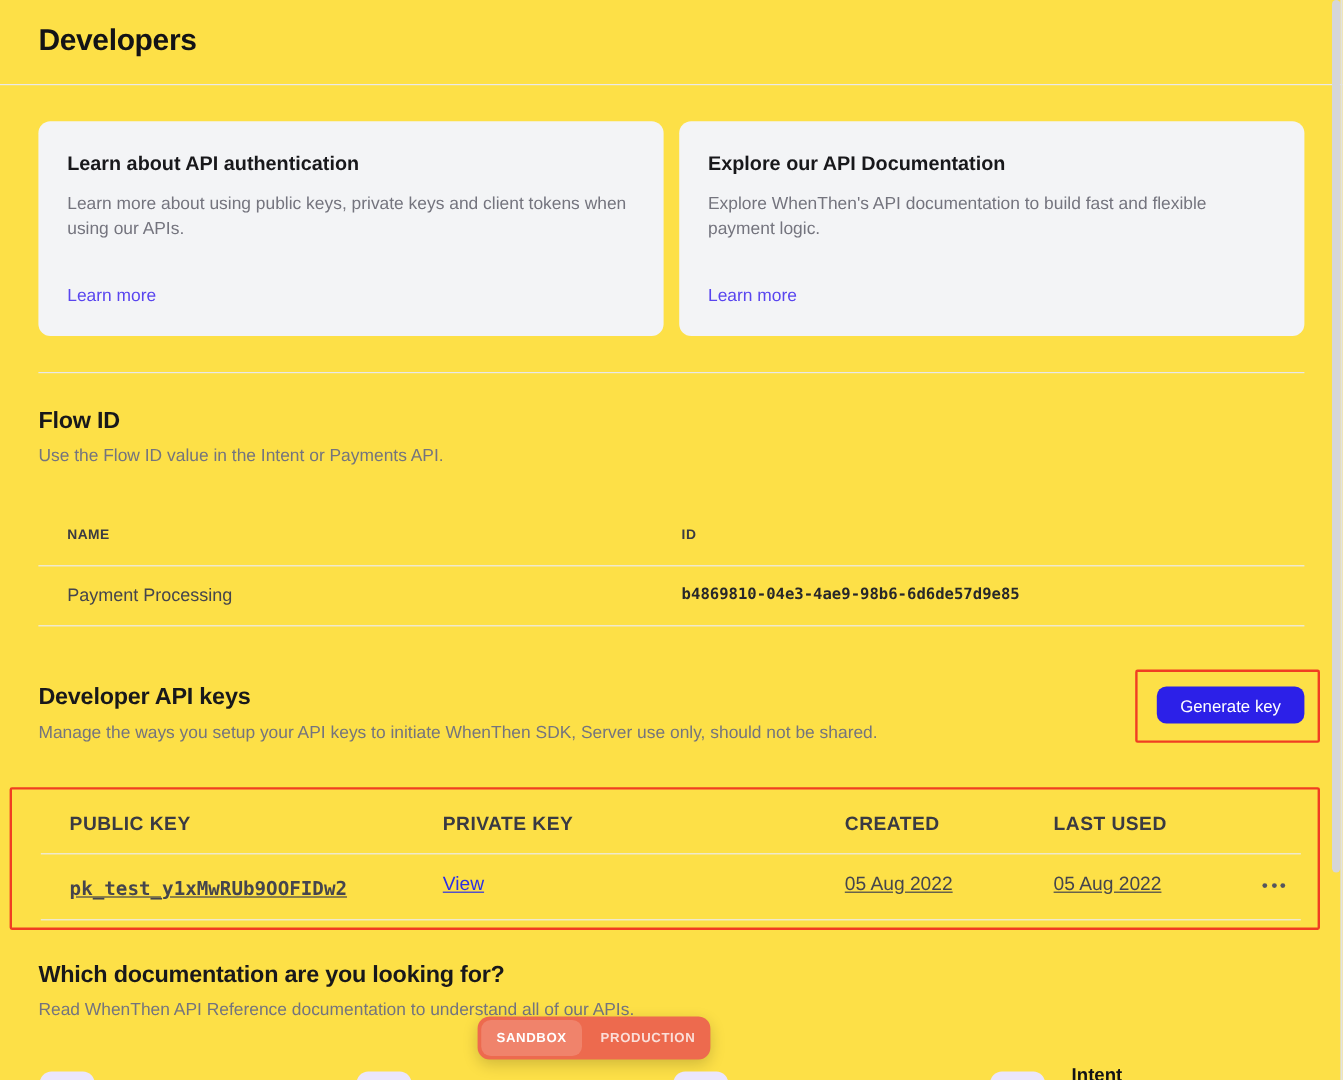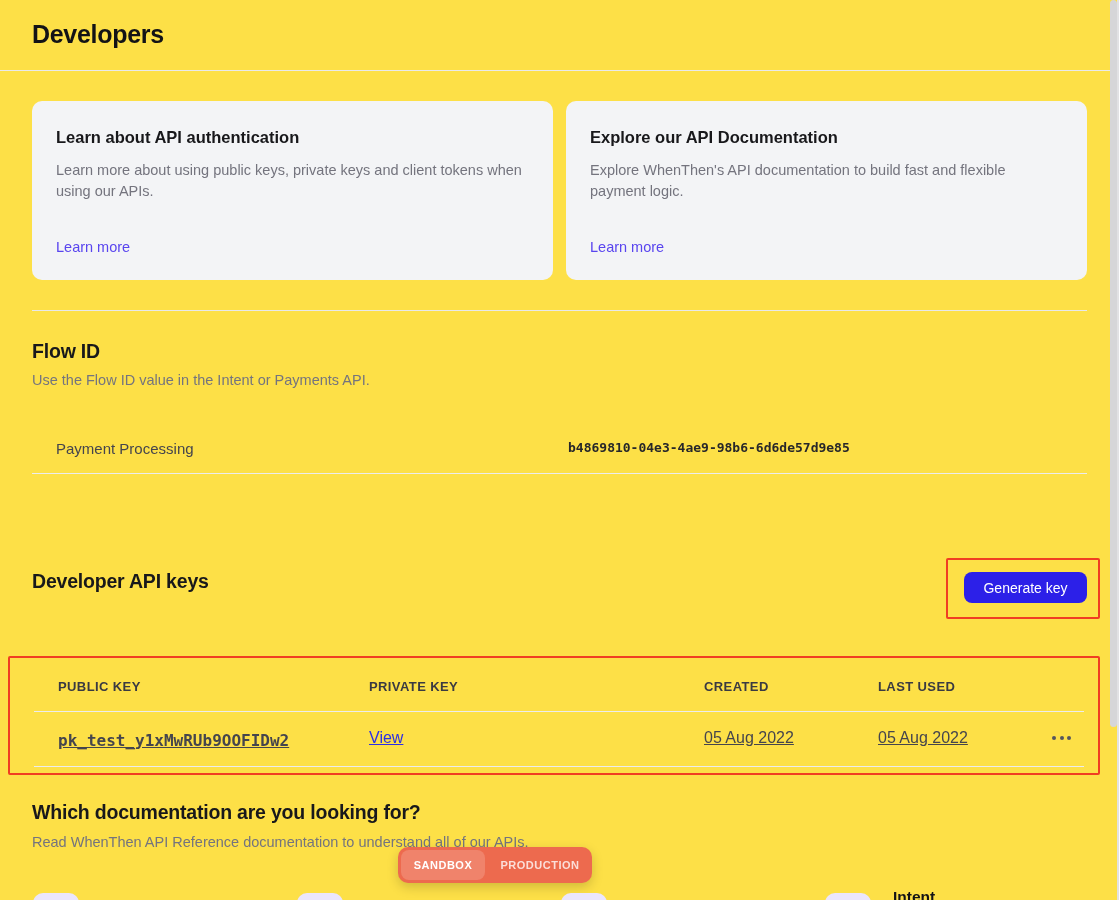--- a/index.html
+++ b/index.html
@@ -43,21 +43,21 @@
                  border:2px solid #f03e22; border-radius:2px; }
   .gen-btn { position:absolute; left:964px; top:572px; width:123px; height:31px;
              background:#2c20e8; border:none; border-radius:8px; color:#fff;
              font-size:14px; font-weight:500; font-family:"Liberation Sans",sans-serif;
              cursor:pointer; }
 
   
   .keys-red-box { position:absolute; left:8px; top:656px; width:1092px; height:119px;
                   border:2px solid #f03e22; border-radius:2px; }
   .keys-table { position:absolute; left:24px; top:0; width:1074px; height:115px; }
-  .k-label { position:absolute; top:21px; font-size:13px; font-weight:700;
+  .k-label { position:absolute; top:21px; font-size:16px; font-weight:700;
              color:#3a3a42; letter-spacing:0.4px; }
   .k-divider { position:absolute; left:0; width:1050px; height:1px; background:#ececee; }
   .k-cell { position:absolute; font-size:16px; color:#45454d;text-decoration:underline; }
   .kc1 { left:24px; } .kc2 { left:335px; } .kc3 { left:670px; } .kc4 { left:844px; }
   .view-link { color:#2c2fe6; font-weight:500; cursor:pointer; }
   .ellipsis { position:absolute; left:1018px; top:78px; display:flex; gap:3.5px; cursor:pointer; }
   .ellipsis i { width:4px; height:4px; border-radius:50%; background:#55555e; }
 
   
   .env-toggle { position:absolute; left:398px; top:847px; width:194px; height:36px;
@@ -98,27 +98,32 @@
       <a class="link">Learn more</a>
     </div>
   </div>
 
   <div class="section-divider"></div>
 
   <div class="section-heading" style="top:340px;">Flow ID</div>
   <div class="section-desc" style="top:372px;">Use the Flow ID value in the Intent or Payments API.</div>
 
   <div class="flow-table">
+    <div class="t-header-row">
+      <span class="t-col-label c1">NAME</span>
+      <span class="t-col-label c2">ID</span>
+    </div>
     <div class="t-row">
       <span class="t-cell c1">Payment Processing</span>
       <span class="t-cell c2 mono">b4869810-04e3-4ae9-98b6-6d6de57d9e85</span>
     </div>
   </div>
 
   <div class="section-heading" style="top:570px;">Developer API keys</div>
+  <div class="section-desc" style="top:603px;">Manage the ways you setup your API keys to initiate WhenThen SDK, Server use only, should not be shared.</div>
 
   <div class="gen-red-box"></div>
   <button class="gen-btn">Generate key</button>
 
   <div class="keys-red-box">
     <div class="keys-table">
       <span class="k-label kc1">PUBLIC KEY</span>
       <span class="k-label kc2">PRIVATE KEY</span>
       <span class="k-label kc3">CREATED</span>
       <span class="k-label kc4">LAST USED</span>

